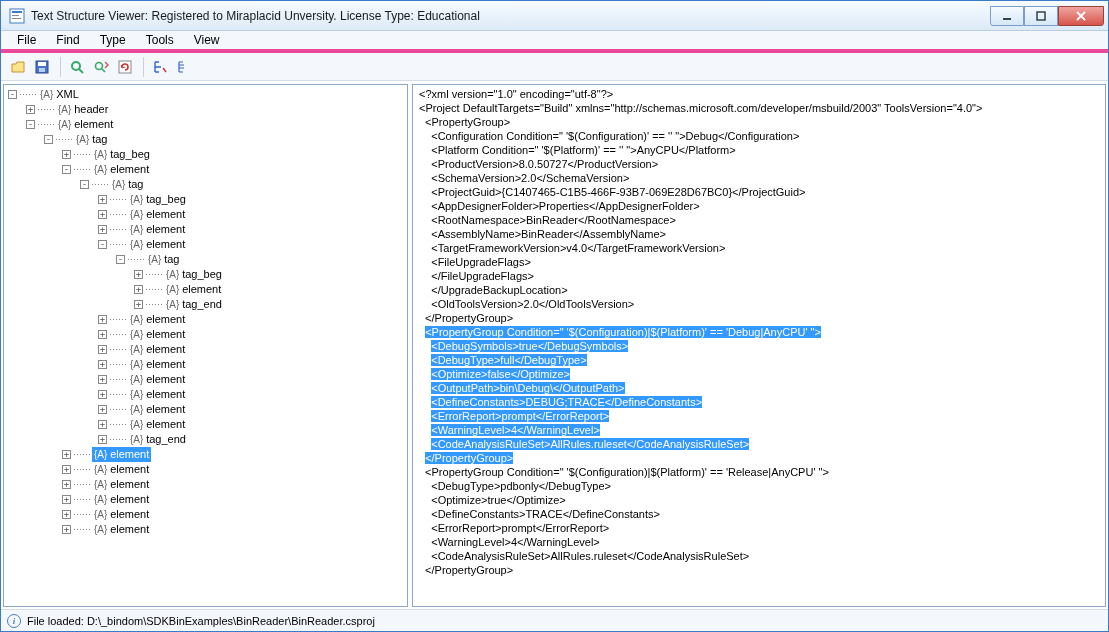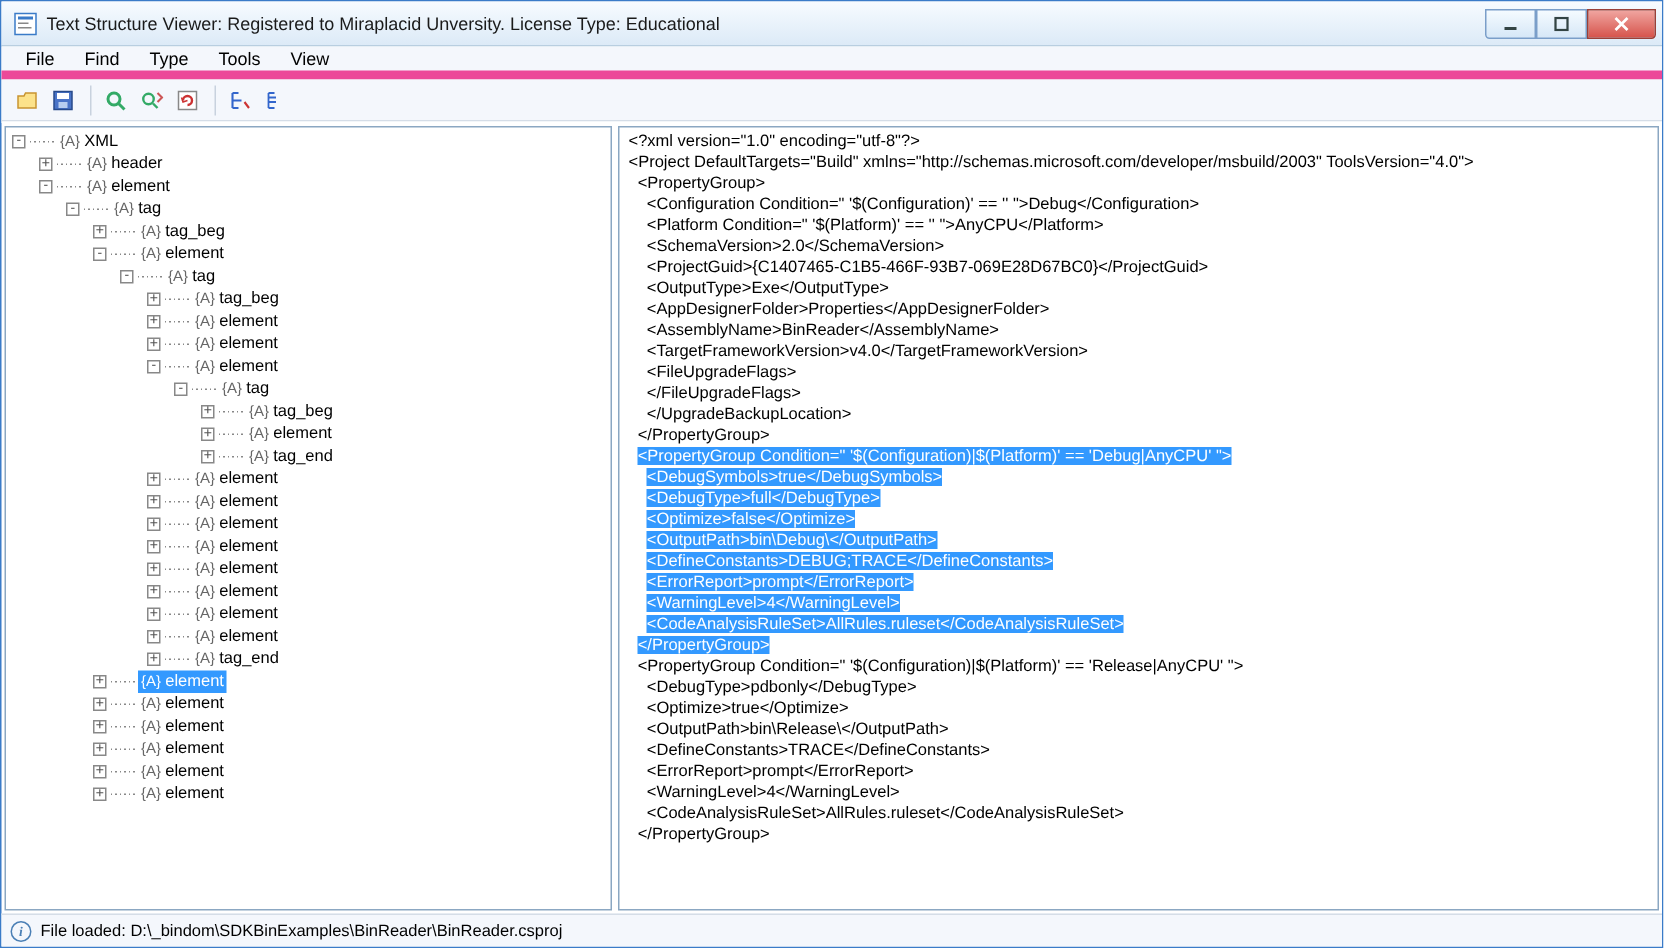--- a/index.html
+++ b/index.html
@@ -5,21 +5,21 @@
 * { box-sizing: border-box; }
 body { margin: 0; font-family: "Segoe UI", Tahoma, sans-serif; font-size: 12px; background: #fff; overflow: hidden; }
 .window { width: 1109px; height: 632px; border: 1px solid #3a7bc8; display: flex; flex-direction: column; background: #fff; }
 .titlebar { height: 30px; background: linear-gradient(#f7fbff,#dceaf7); display:flex; align-items:center; padding:0 4px 0 8px; border-bottom:1px solid #b8cee0; }
 .titlebar .icon { width:16px; height:16px; margin-right:6px; display:inline-block; }
 .titlebar .title { flex:1; color:#1a1a1a; font-size:12px; }
 .winbtns { display:flex; gap:0; }
 .winbtn { width:34px; height:20px; border:1px solid #7a9ec9; background:linear-gradient(#f5fbff,#d6e7f7); display:flex; align-items:center; justify-content:center; font-size:10px; cursor:pointer; }
 .winbtn.min { border-radius:0 0 0 3px; }
 .winbtn.close { background:linear-gradient(#f0a5a0,#d6544c); border-color:#9a4038; color:#fff; border-radius:0 0 3px 0; width:46px; }
-.menubar { height:22px; display:flex; align-items:center; padding:0 6px; background:#f4f7fc; border-bottom:6px solid #ec4899; font-size:12px; }
+.menubar { height:22px; display:flex; align-items:center; padding:0 6px; background:#f4f7fc; border-bottom:4px solid #ec4899; font-size:12px; }
 .menuitem { padding:2px 10px; cursor:pointer; }
 .toolbar { height:28px; display:flex; align-items:center; padding:0 6px; gap:0; background:#f4f7fc; border-bottom:1px solid #d5dde7; }
 .tbtn { width:22px; height:22px; display:flex; align-items:center; justify-content:center; cursor:pointer; border-radius:3px; margin-right:2px; }
 .tsep { width:1px; height:20px; background:#c8d2de; margin:0 5px; }
 .client { flex:1; display:flex; border-top:1px solid #fff; overflow:hidden; }
 .pane { border:1px solid #8ba7c2; margin:2px; background:#fff; overflow:auto; position:relative; }
 .pane.left { width:405px; }
 .pane.right { flex:1; font-family:Tahoma,sans-serif; font-size:11px; line-height:14px; padding:2px 4px; white-space:nowrap; }
 .tree { padding:2px 4px; font-size:11px; line-height:15px; white-space:nowrap; }
 .trow { display:flex; align-items:center; height:15px; }
@@ -280,44 +280,45 @@
             <span class="node-label"><span style="color: rgb(102, 102, 102); font-size: 10px;">{A}  </span>element</span>
           </div>
         </div>
     </div>
     <div class="pane right" id="xmlpane">
         <div class="xml-line">&lt;?xml version="1.0" encoding="utf-8"?&gt;</div>
         <div class="xml-line">&lt;Project DefaultTargets="Build" xmlns="http://schemas.microsoft.com/developer/msbuild/2003" ToolsVersion="4.0"&gt;</div>
         <div class="xml-line">&nbsp;&nbsp;&lt;PropertyGroup&gt;</div>
         <div class="xml-line">&nbsp;&nbsp;&nbsp;&nbsp;&lt;Configuration Condition=" '$(Configuration)' == '' "&gt;Debug&lt;/Configuration&gt;</div>
         <div class="xml-line">&nbsp;&nbsp;&nbsp;&nbsp;&lt;Platform Condition=" '$(Platform)' == '' "&gt;AnyCPU&lt;/Platform&gt;</div>
+        <div class="xml-line">&nbsp;&nbsp;&nbsp;&nbsp;&lt;ProductVersion&gt;8.0.50727&lt;/ProductVersion&gt;</div>
         <div class="xml-line">&nbsp;&nbsp;&nbsp;&nbsp;&lt;SchemaVersion&gt;2.0&lt;/SchemaVersion&gt;</div>
         <div class="xml-line">&nbsp;&nbsp;&nbsp;&nbsp;&lt;ProjectGuid&gt;{C1407465-C1B5-466F-93B7-069E28D67BC0}&lt;/ProjectGuid&gt;</div>
-        <div class="xml-line">&nbsp;&nbsp;&nbsp;&nbsp;&lt;OutputType&gt;Exe&lt;/OutputType&gt;</div>
         <div class="xml-line">&nbsp;&nbsp;&nbsp;&nbsp;&lt;AppDesignerFolder&gt;Properties&lt;/AppDesignerFolder&gt;</div>
+        <div class="xml-line">&nbsp;&nbsp;&nbsp;&nbsp;&lt;RootNamespace&gt;BinReader&lt;/RootNamespace&gt;</div>
         <div class="xml-line">&nbsp;&nbsp;&nbsp;&nbsp;&lt;AssemblyName&gt;BinReader&lt;/AssemblyName&gt;</div>
         <div class="xml-line">&nbsp;&nbsp;&nbsp;&nbsp;&lt;TargetFrameworkVersion&gt;v4.0&lt;/TargetFrameworkVersion&gt;</div>
         <div class="xml-line">&nbsp;&nbsp;&nbsp;&nbsp;&lt;FileUpgradeFlags&gt;</div>
         <div class="xml-line">&nbsp;&nbsp;&nbsp;&nbsp;&lt;/FileUpgradeFlags&gt;</div>
         <div class="xml-line">&nbsp;&nbsp;&nbsp;&nbsp;&lt;/UpgradeBackupLocation&gt;</div>
+        <div class="xml-line">&nbsp;&nbsp;&nbsp;&nbsp;&lt;OldToolsVersion&gt;2.0&lt;/OldToolsVersion&gt;</div>
         <div class="xml-line">&nbsp;&nbsp;&lt;/PropertyGroup&gt;</div>
         <div class="xml-line">&nbsp;&nbsp;<span class="hl">&lt;PropertyGroup Condition=" '$(Configuration)|$(Platform)' == 'Debug|AnyCPU' "&gt;</span></div>
         <div class="xml-line">&nbsp;&nbsp;&nbsp;&nbsp;<span class="hl">&lt;DebugSymbols&gt;true&lt;/DebugSymbols&gt;</span></div>
         <div class="xml-line">&nbsp;&nbsp;&nbsp;&nbsp;<span class="hl">&lt;DebugType&gt;full&lt;/DebugType&gt;</span></div>
         <div class="xml-line">&nbsp;&nbsp;&nbsp;&nbsp;<span class="hl">&lt;Optimize&gt;false&lt;/Optimize&gt;</span></div>
         <div class="xml-line">&nbsp;&nbsp;&nbsp;&nbsp;<span class="hl">&lt;OutputPath&gt;bin\Debug\&lt;/OutputPath&gt;</span></div>
         <div class="xml-line">&nbsp;&nbsp;&nbsp;&nbsp;<span class="hl">&lt;DefineConstants&gt;DEBUG;TRACE&lt;/DefineConstants&gt;</span></div>
         <div class="xml-line">&nbsp;&nbsp;&nbsp;&nbsp;<span class="hl">&lt;ErrorReport&gt;prompt&lt;/ErrorReport&gt;</span></div>
         <div class="xml-line">&nbsp;&nbsp;&nbsp;&nbsp;<span class="hl">&lt;WarningLevel&gt;4&lt;/WarningLevel&gt;</span></div>
         <div class="xml-line">&nbsp;&nbsp;&nbsp;&nbsp;<span class="hl">&lt;CodeAnalysisRuleSet&gt;AllRules.ruleset&lt;/CodeAnalysisRuleSet&gt;</span></div>
         <div class="xml-line">&nbsp;&nbsp;<span class="hl">&lt;/PropertyGroup&gt;</span></div>
         <div class="xml-line">&nbsp;&nbsp;&lt;PropertyGroup Condition=" '$(Configuration)|$(Platform)' == 'Release|AnyCPU' "&gt;</div>
         <div class="xml-line">&nbsp;&nbsp;&nbsp;&nbsp;&lt;DebugType&gt;pdbonly&lt;/DebugType&gt;</div>
         <div class="xml-line">&nbsp;&nbsp;&nbsp;&nbsp;&lt;Optimize&gt;true&lt;/Optimize&gt;</div>
-        <div class="xml-line">&nbsp;&nbsp;&nbsp;&nbsp;&lt;OutputPath&gt;bin\Release\&lt;/OutputPath&gt;</div>
         <div class="xml-line">&nbsp;&nbsp;&nbsp;&nbsp;&lt;DefineConstants&gt;TRACE&lt;/DefineConstants&gt;</div>
         <div class="xml-line">&nbsp;&nbsp;&nbsp;&nbsp;&lt;ErrorReport&gt;prompt&lt;/ErrorReport&gt;</div>
         <div class="xml-line">&nbsp;&nbsp;&nbsp;&nbsp;&lt;WarningLevel&gt;4&lt;/WarningLevel&gt;</div>
         <div class="xml-line">&nbsp;&nbsp;&nbsp;&nbsp;&lt;CodeAnalysisRuleSet&gt;AllRules.ruleset&lt;/CodeAnalysisRuleSet&gt;</div>
         <div class="xml-line">&nbsp;&nbsp;&lt;/PropertyGroup&gt;</div>
       </div>
   </div>
 
   <div class="statusbar">
     <span class="statusicon">i</span>

